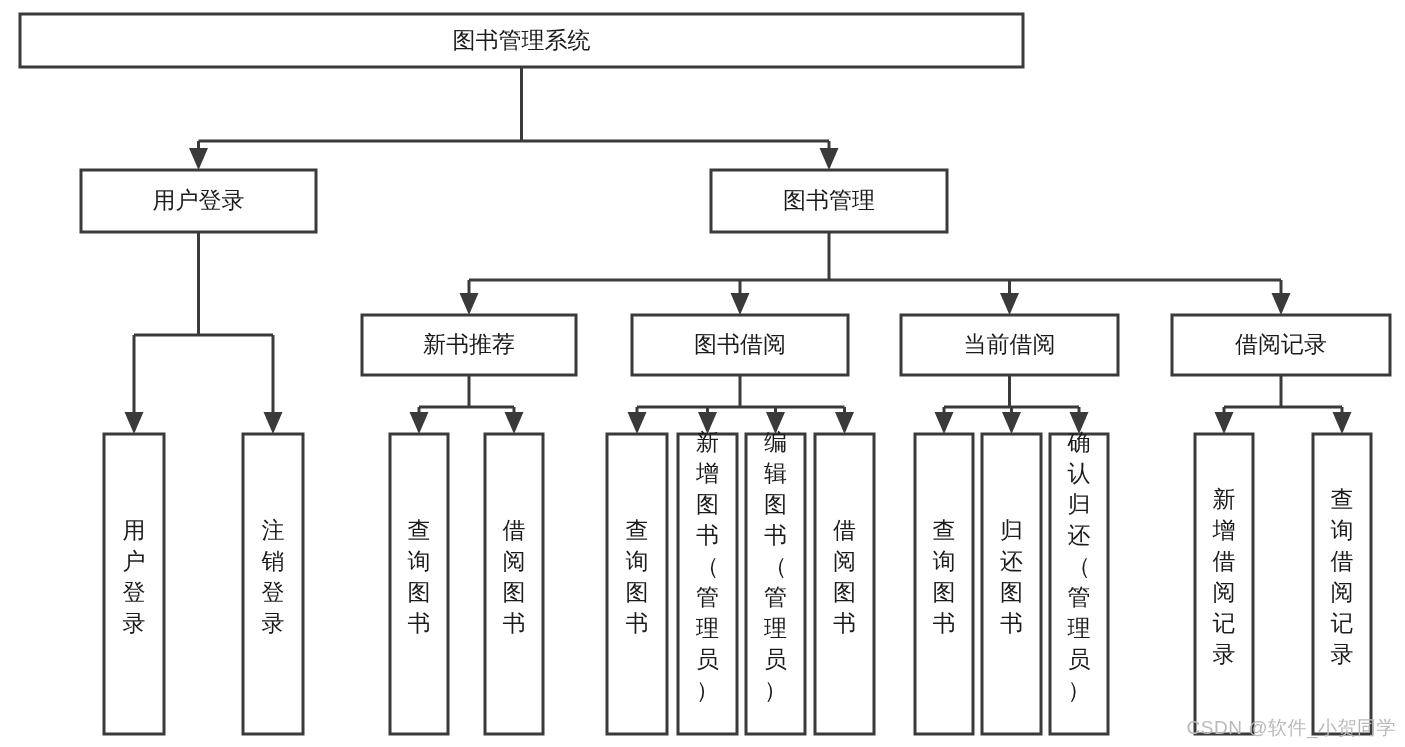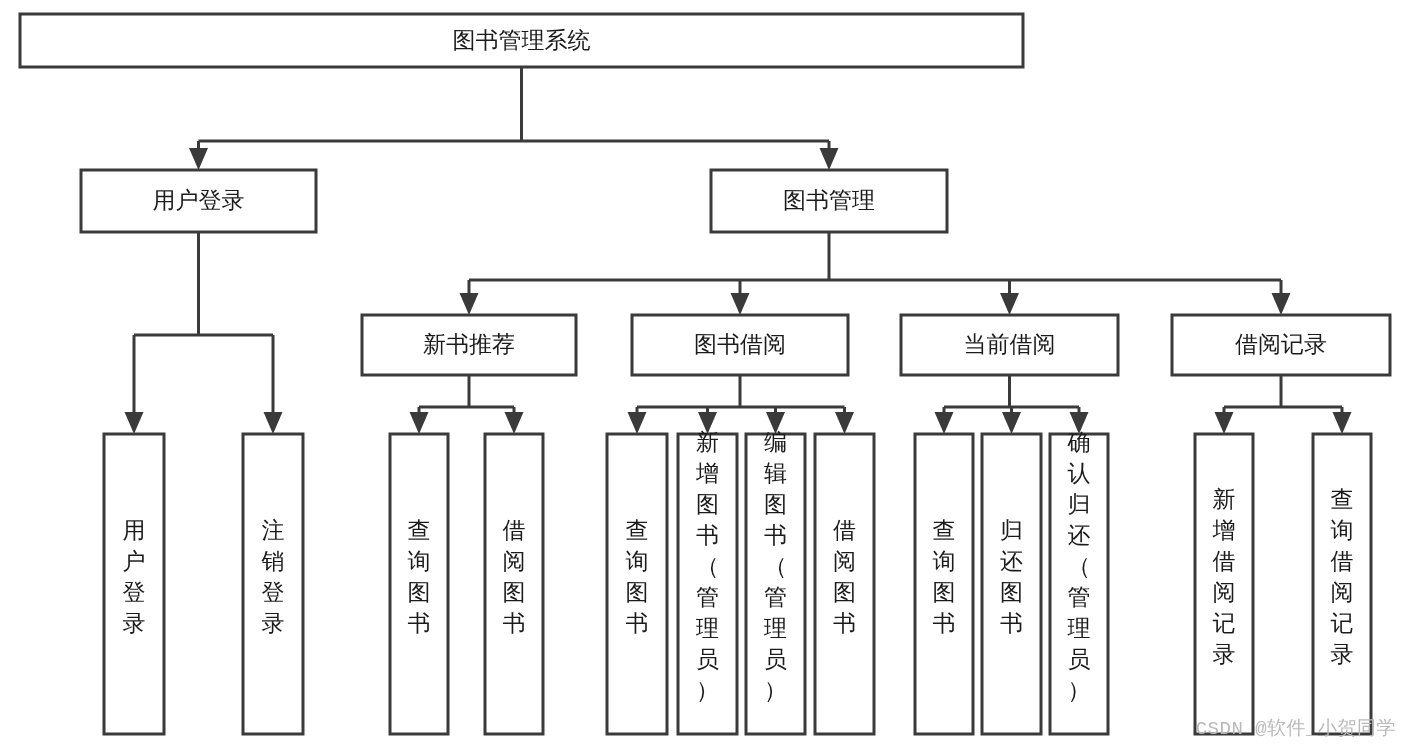--- a/index.html
+++ b/index.html
@@ -51,21 +51,21 @@
   .node-label-v {
     font-family: "Liberation Sans", "DejaVu Sans", sans-serif;
     font-size: 23px;
     fill: #1b1b1b;
     text-anchor: middle;
   }
   .watermark {
     position: absolute;
     right: 9px;
     bottom: 6px;
-    font-family: Liberation Mono, monospace;
+    font-family: Liberation Sans, sans-serif;
     font-size: 19px;
     color: #b9b9b9;
     letter-spacing: 0.5px;
     white-space: nowrap;
     user-select: none;
     text-align: center;
   }
 </style>
 </head>
 <body>

